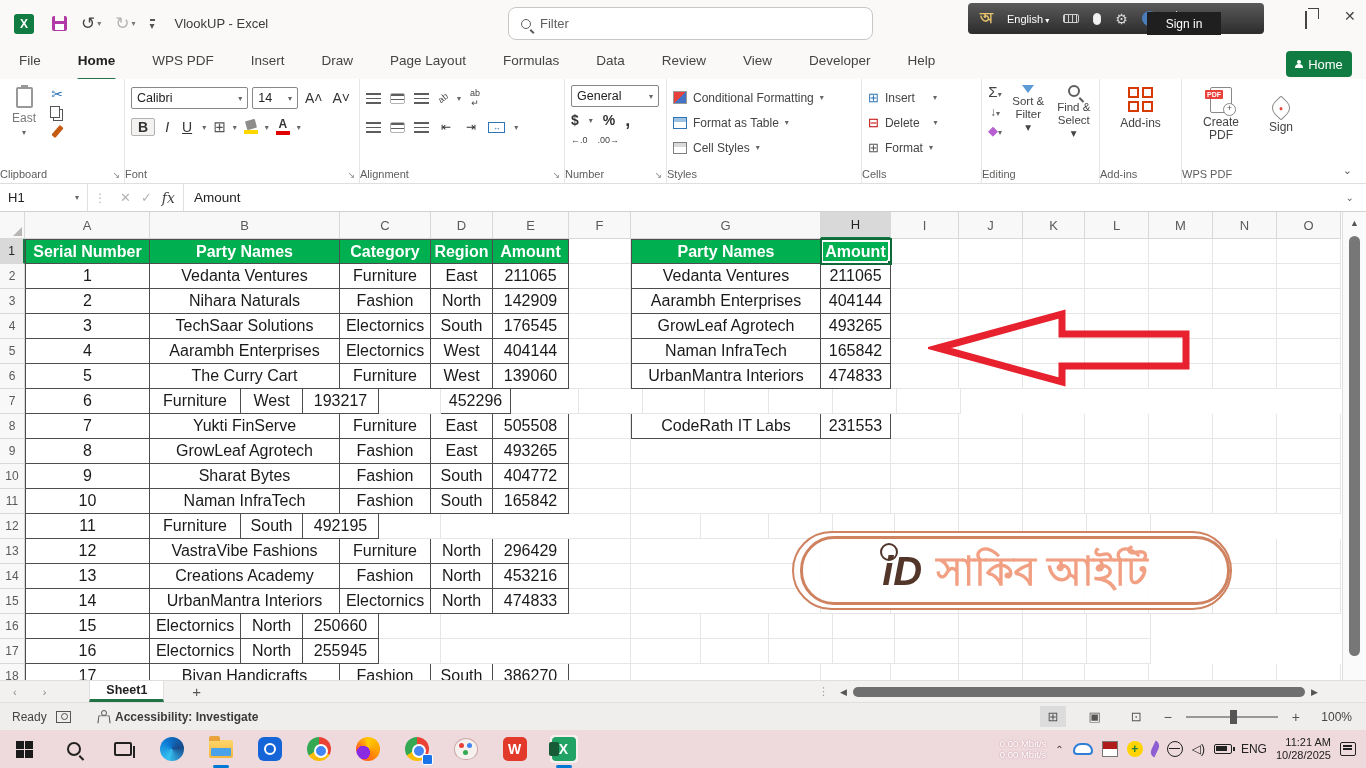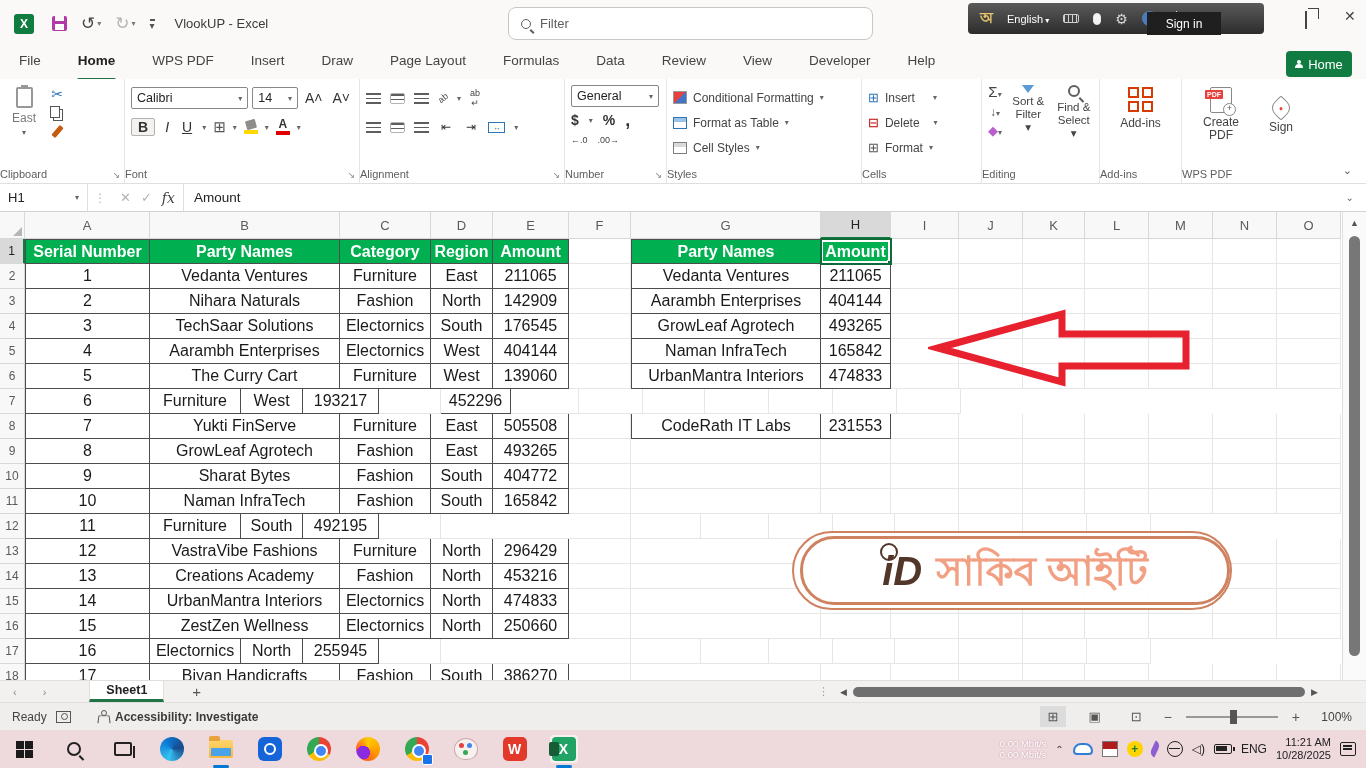--- a/index.html
+++ b/index.html
@@ -928,23 +928,20 @@
           <div class="cell" style="width: 64px;"></div>
           <div class="cell" style="width: 64px;"></div>
           <div class="cell" style="width: 64px;"></div>
           <div class="cell" style="width: 64px;"></div>
         </div>
         <div class="srow">
           <div class="rh">16</div>
           <div class="cell tbl tl" style="width: 125px;">
             <span>15</span>
           </div>
-          <div class="cell tbl" style="width: 190px;">
-            <span>ZestZen Wellness</span>
-          </div>
           <div class="cell tbl" style="width: 91px;">
             <span>Electornics</span>
           </div>
           <div class="cell tbl" style="width: 62px;">
             <span>North</span>
           </div>
           <div class="cell tbl" style="width: 76px; text-align: center;">
             <span>250660</span>
           </div>
           <div class="cell" style="width: 62px;"></div>

